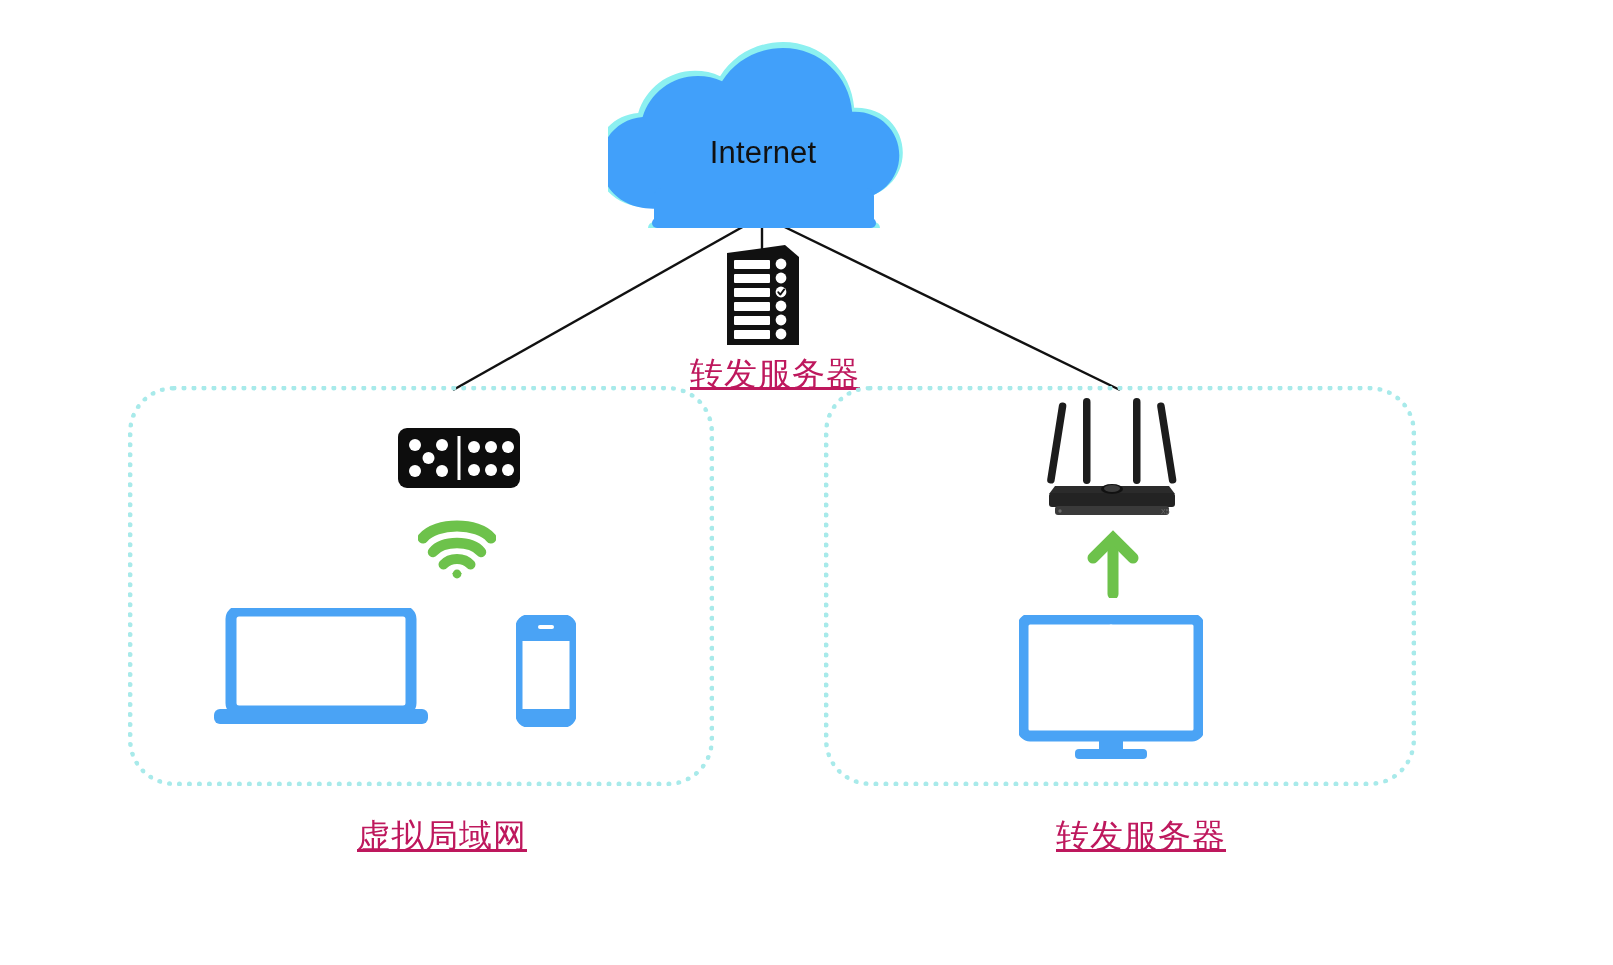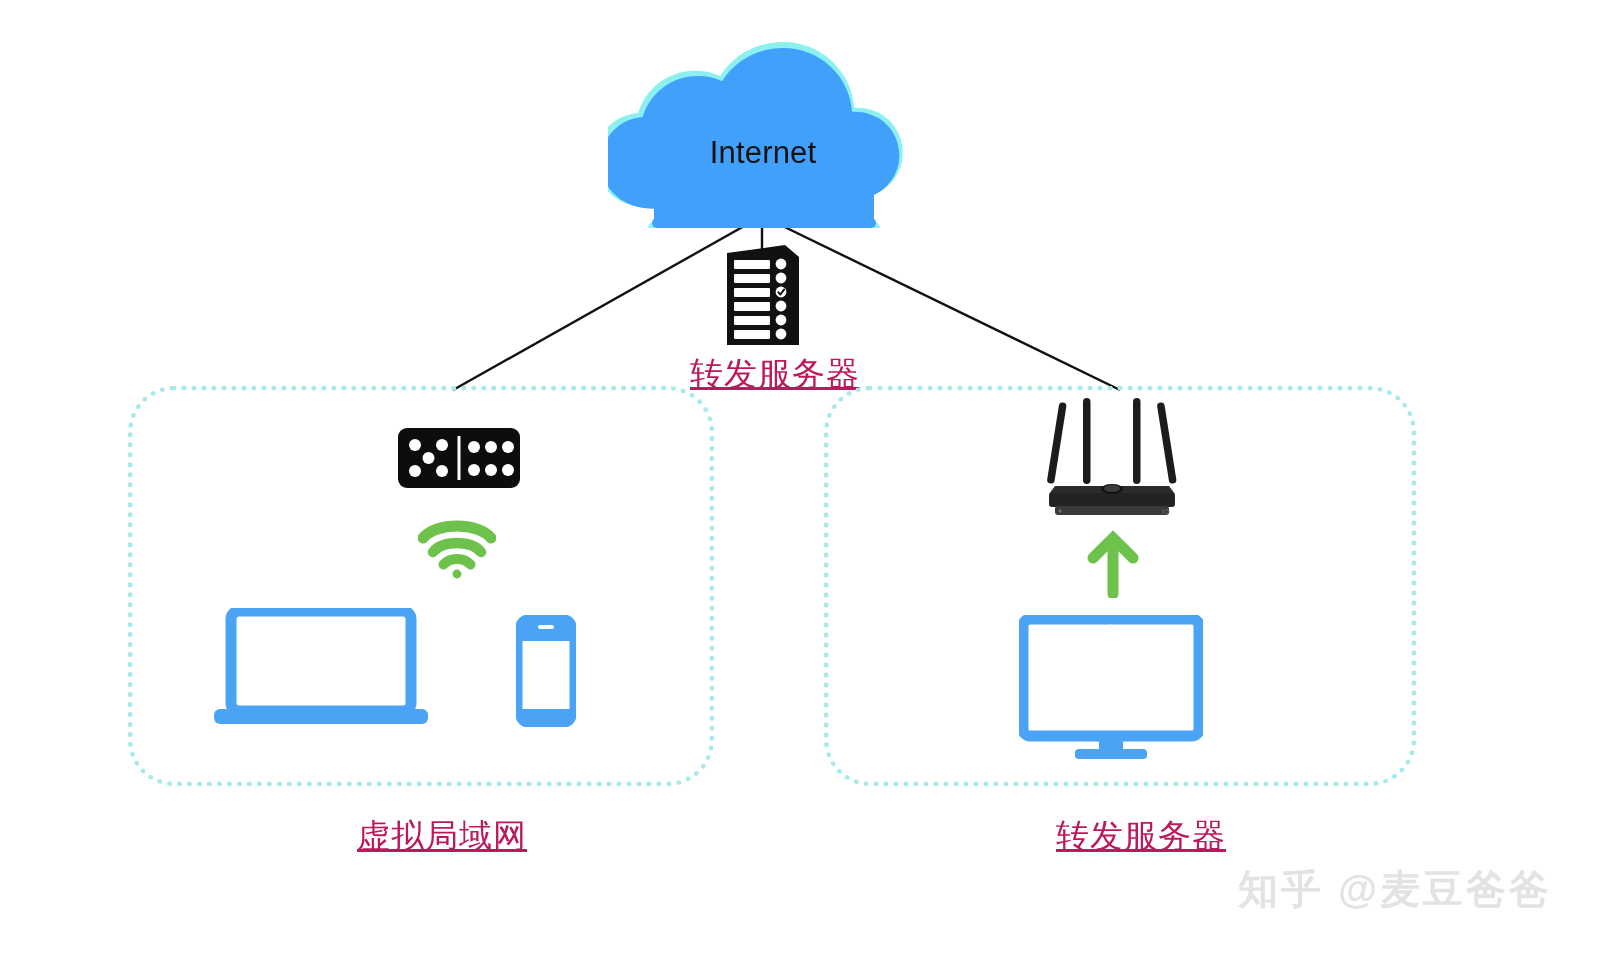--- a/index.html
+++ b/index.html
@@ -229,15 +229,14 @@
     <svg width="184" height="148" viewBox="0 0 184 148">
       <rect x="4" y="4" width="176" height="117" rx="7" fill="none" stroke="#4aa3f5" stroke-width="11"></rect>
       <circle cx="92" cy="12" r="2.6" fill="#fff"></circle>
       <rect x="80" y="120" width="24" height="16" fill="#4aa3f5"></rect>
       <rect x="56" y="134" width="72" height="10" rx="4" fill="#4aa3f5"></rect>
     </svg>
   </div>
 
   <div class="abs cn-label" id="int-label">转发服务器</div>
 
-  <div class="abs" id="watermark">知乎 @麦豆爸爸</div>
 
 </div>
 
 </body></html>

